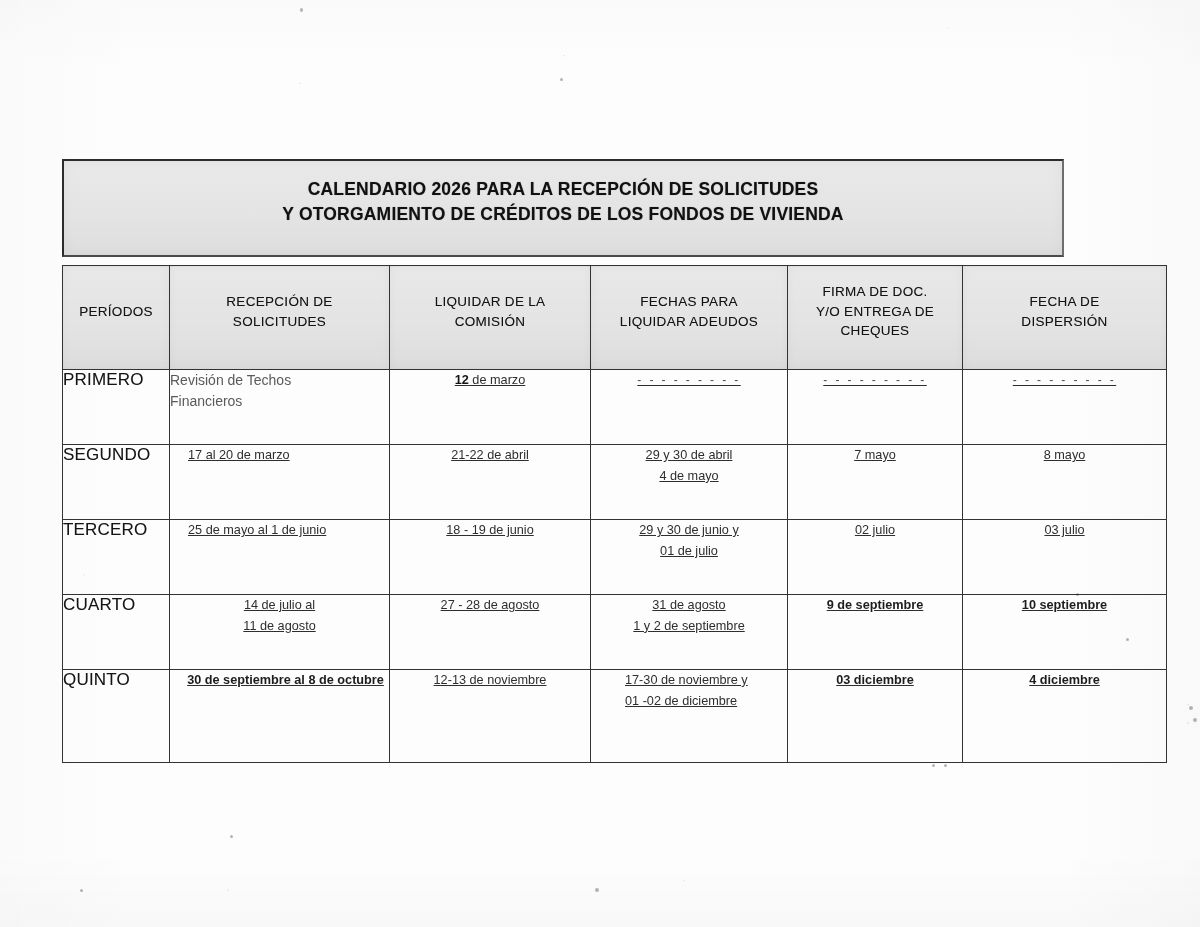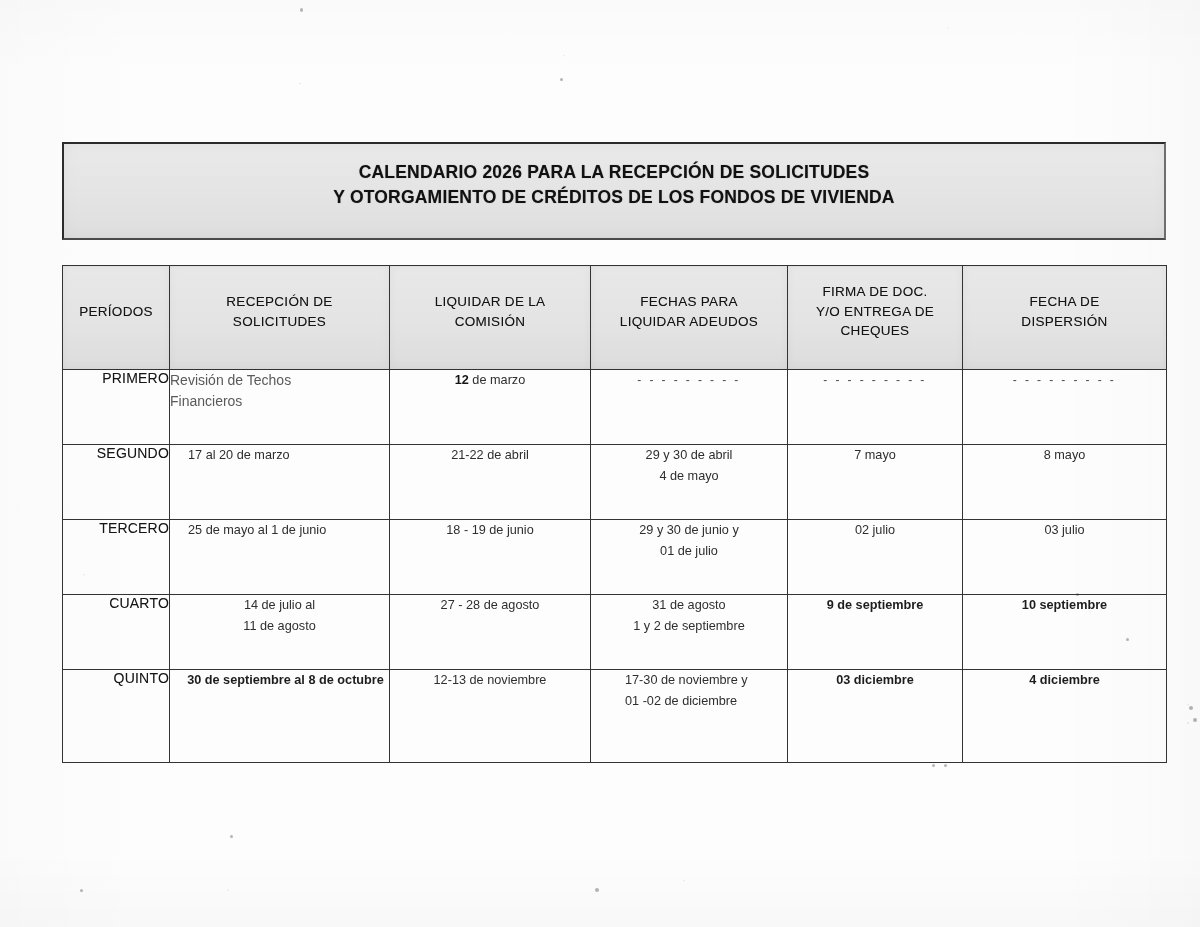--- a/index.html
+++ b/index.html
@@ -39,22 +39,22 @@
       radial-gradient(circle at 19% 96%, rgba(120,120,120,.20) 0.6px, transparent 1.1px),
       radial-gradient(circle at 57% 95%, rgba(120,120,120,.24) 0.6px, transparent 1.1px),
       radial-gradient(circle at 99% 76%, rgba(120,120,120,.26) 0.7px, transparent 1.2px),
       radial-gradient(circle at 99% 78%, rgba(120,120,120,.26) 0.7px, transparent 1.2px);
   }
 
   
   .title-box {
     position: absolute;
     left: 62px;
-    top: 142px;
-    width: 1104px;
+    top: 159px;
+    width: 1002px;
     height: 98px;
     box-sizing: border-box;
     border: 2px solid #2b2b2b;
     border-right-color: #6e6e6e;
     border-bottom-color: #4a4a4a;
     background: linear-gradient(180deg, #e9e9e9 0%, #e4e4e4 55%, #dedede 100%);
     display: flex;
     align-items: center;
     justify-content: center;
     box-shadow: inset 0 0 14px rgba(0,0,0,0.045);
@@ -98,33 +98,34 @@
     text-shadow: 0 0 .6px rgba(0,0,0,.3);
     box-shadow: inset 0 0 10px rgba(0,0,0,0.04);
   }
   .hdr-txt { display: block; transform: translateY(-6px); }
 
   .cal-table tbody tr { height: 75px; }
   .cal-table tbody tr.tall { height: 93px; }
 
   .period-cell {
     padding: 6px 0 0 8px;
-    font-size: 14px;
+    font-size: 17px;
     letter-spacing: .2px;
     color: #151515;
-    text-align: right;
+    text-align: left;
     text-shadow: 0 0 .5px rgba(0,0,0,.25);
   }
   .data-cell {
     text-align: center;
     font-size: 12.7px;
     color: #2e2e2e;
     line-height: 1.65;
     vertical-align: middle;
     padding: 2px 6px;
+    text-decoration: underline;
   }
   .data-cell.left {
     text-align: left;
     padding-left: 18px;
   }
   .data-cell .l2 { display: block; }
   .bold-num { font-weight: bold; color: #151515; }
   .semi { font-weight: bold; color: #1d1d1d; }
 
   .dashes {

